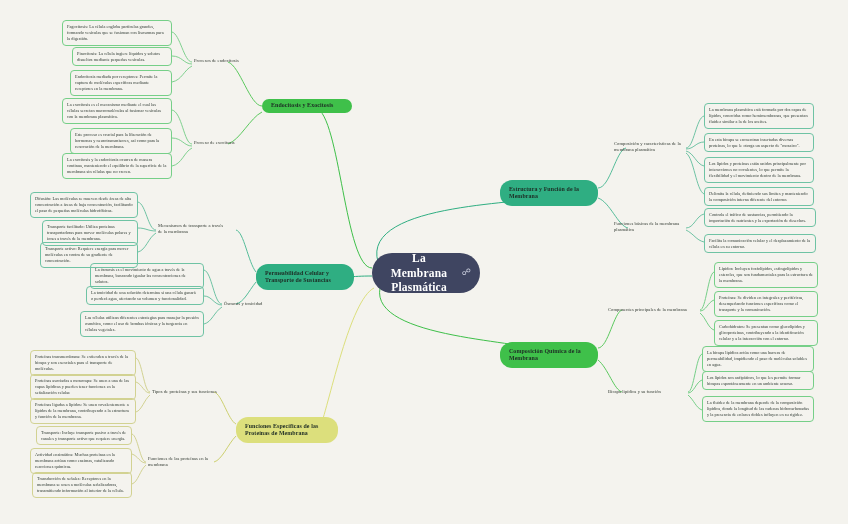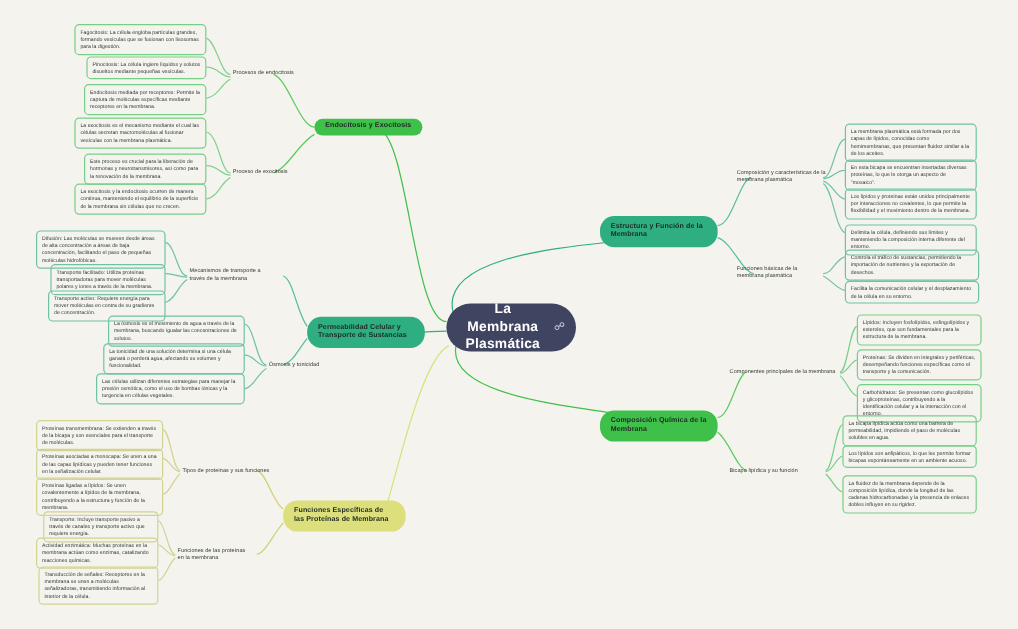--- a/index.html
+++ b/index.html
@@ -1,17 +1,17 @@
 <!DOCTYPE html>
 <html><head>
 <meta charset="utf-8">
 <style>
   html,body{margin:0;padding:0;background:#f4f3ee;}
   body{font-family:"Liberation Sans",sans-serif;}
-  #canvas{position:relative;width:848px;height:524px;background:#f4f3ee;overflow:hidden;}
+  #canvas{position:relative;width:848px;height:524px;background:#f4f3ee;overflow:hidden;font-family:Liberation Serif, serif;}
   #wires{position:absolute;left:0;top:0;width:848px;height:524px;pointer-events:none;}
 
   .node{position:absolute;box-sizing:border-box;border-radius:12px;
         display:flex;align-items:center;justify-content:center;text-align:center;
         font-weight:bold;line-height:1.25;}
   .root{background:#3f4561;color:#ffffff;border-radius:22px;font-size:11.5px;
         padding:6px 26px 6px 12px;letter-spacing:.2px;}
   .root .clip{position:absolute;right:9px;top:50%;transform:translateY(-50%);
         font-size:9px;color:#cfd3e2;font-weight:normal;}
   .branch{color:#1d2b24;font-size:5.9px;padding:5px 9px;text-align:left;

